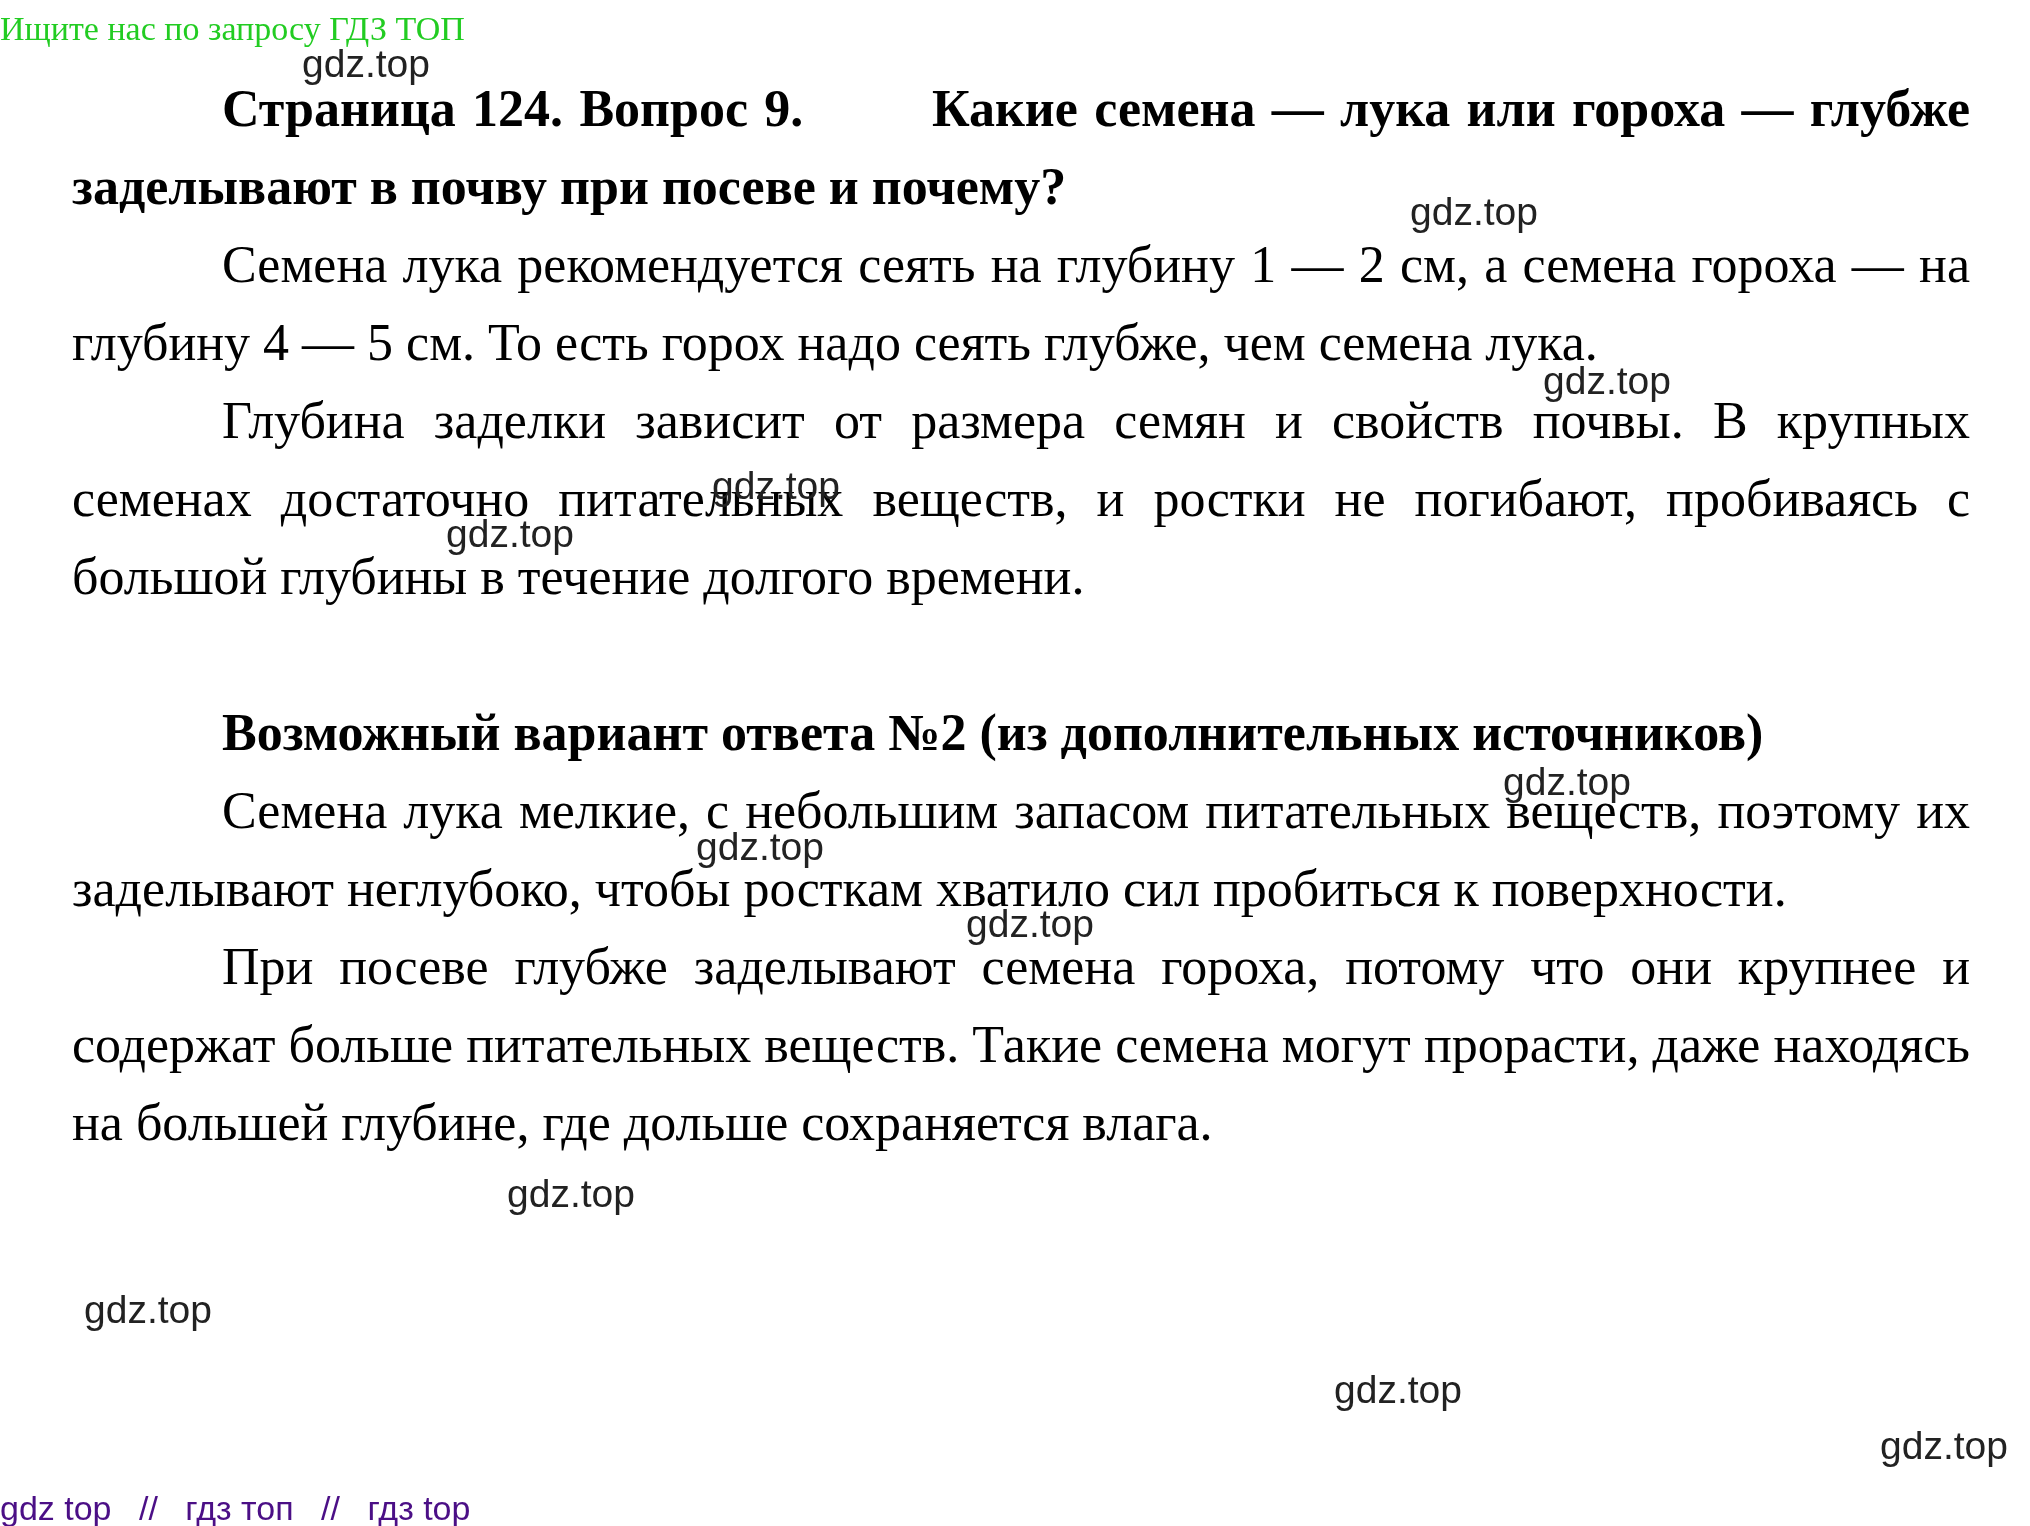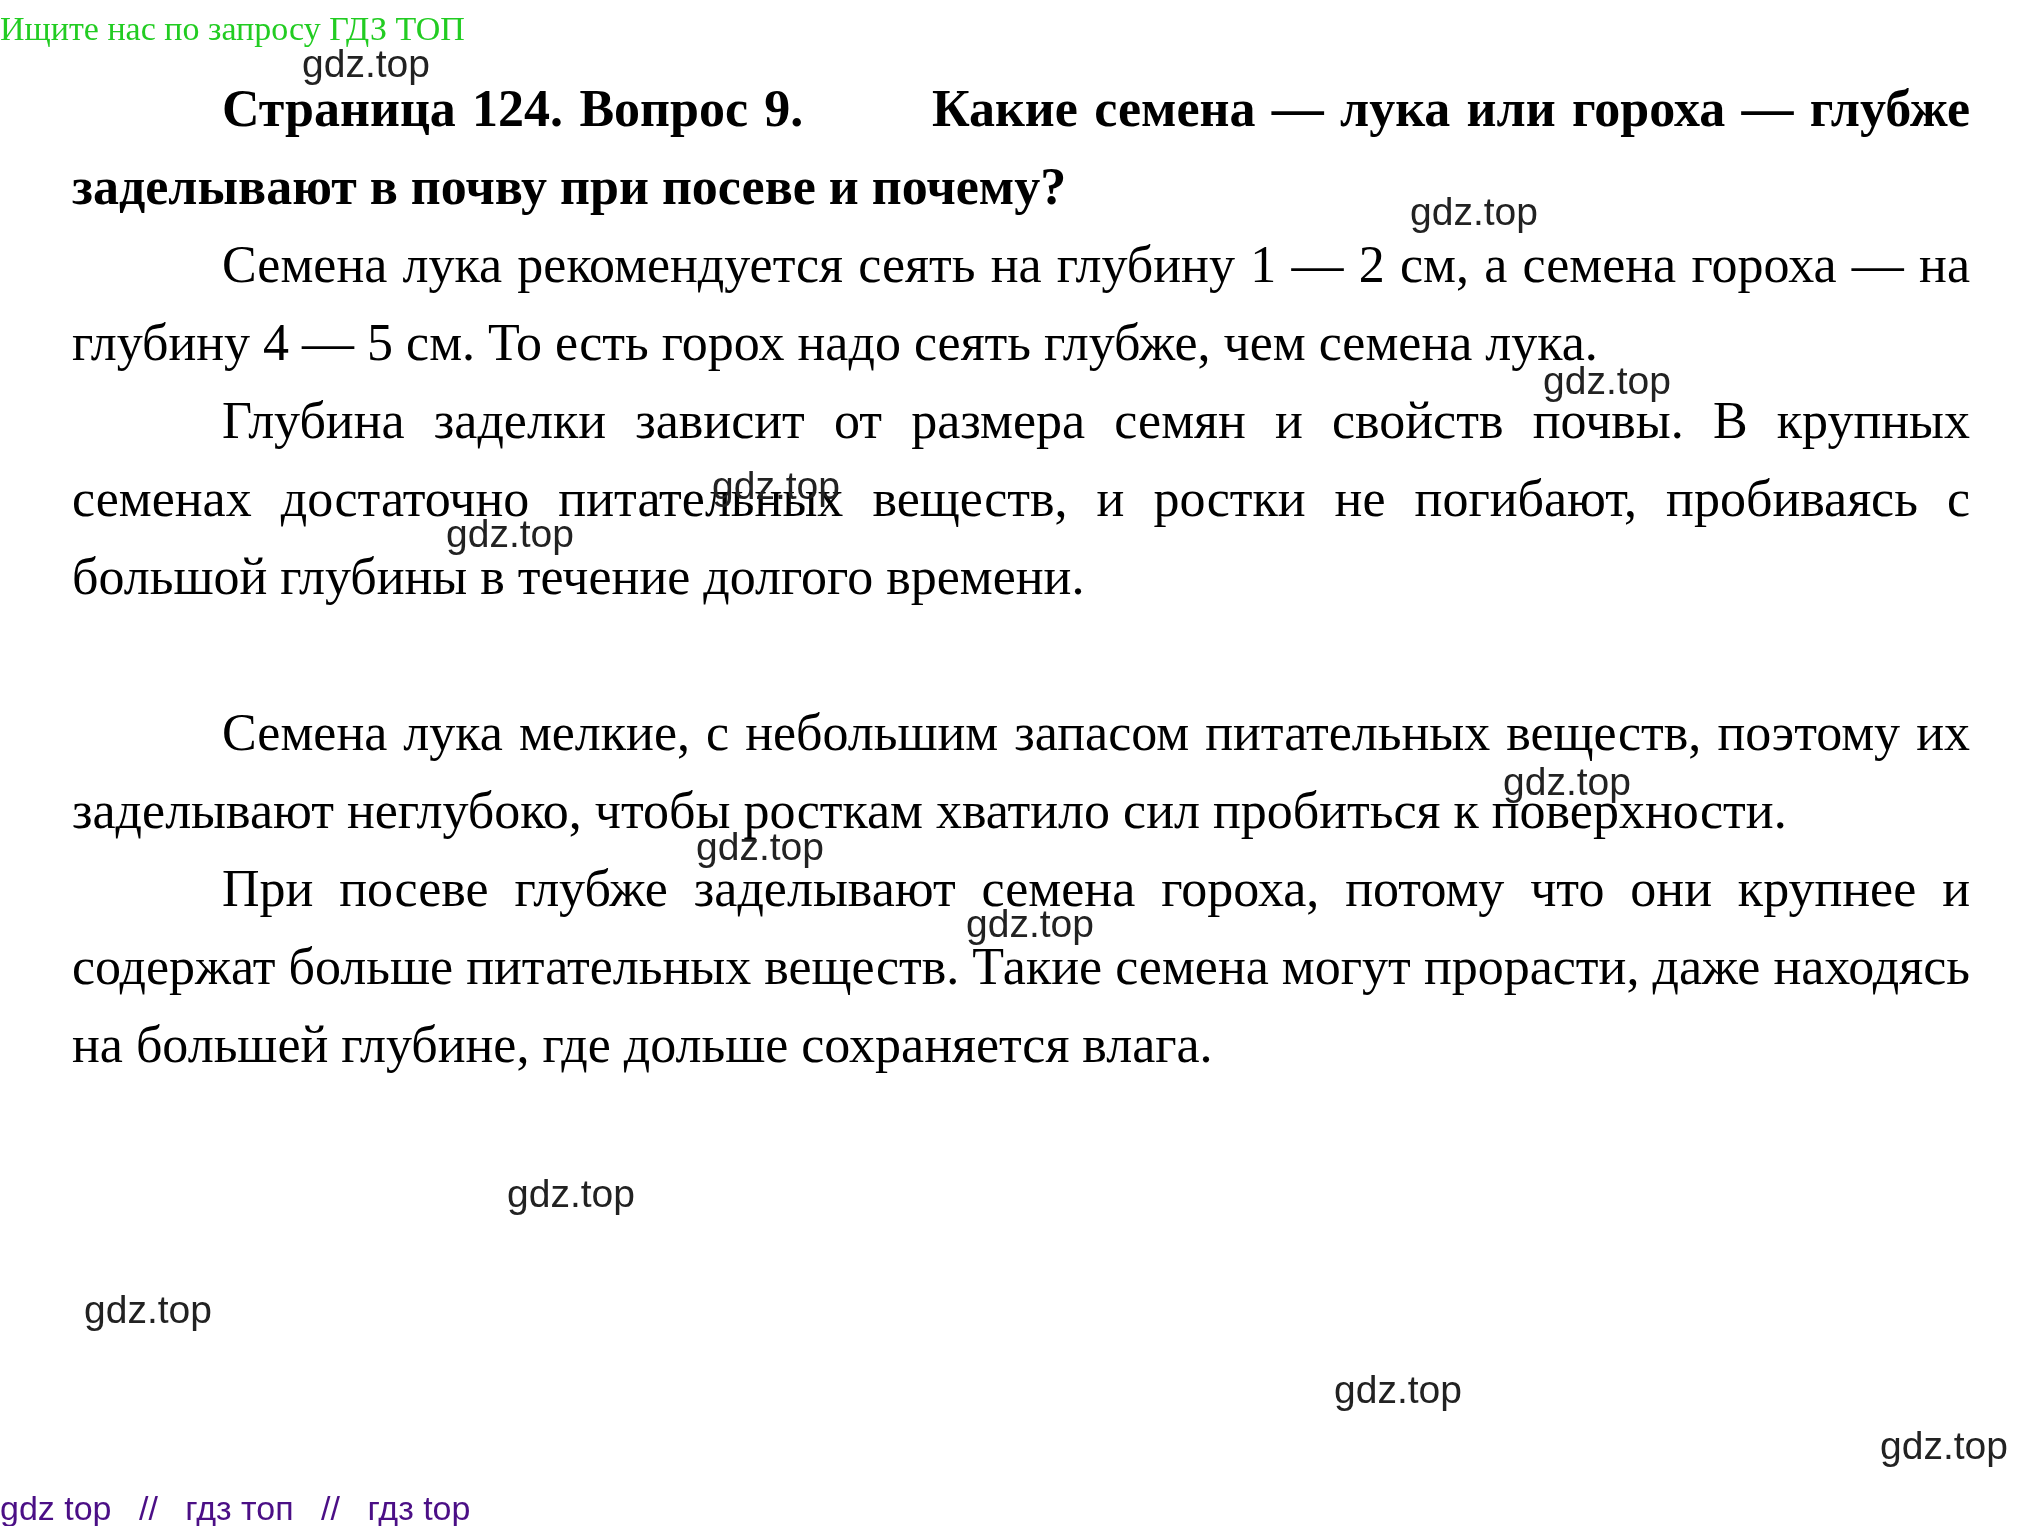--- a/index.html
+++ b/index.html
@@ -28,20 +28,21 @@
     <span style="padding-left:150px;">Страница 124. Вопрос 9.</span>
     <span style="display:inline-block;width:96px;"></span>
     <span>Какие семена — лука или гороха — глубже заделывают в почву при посеве и почему?</span>
   </p>
 
   <p class="para">Семена лука рекомендуется сеять на глубину 1 — 2 см, а семена гороха — на глубину 4 — 5 см. То есть горох надо сеять глубже, чем семена лука.</p>
   <p class="para">Глубина заделки зависит от размера семян и свойств почвы. В крупных семенах достаточно питательных веществ, и ростки не погибают, пробиваясь с большой глубины в течение долгого времени.</p>
 
   <div class="gap"></div>
 
+  <p class="heading">Возможный вариант ответа №2 (из дополнительных источников)</p>
   <p class="para">Семена лука мелкие, с небольшим запасом питательных веществ, поэтому их заделывают неглубоко, чтобы росткам хватило сил пробиться к поверхности.</p>
   <p class="para">При посеве глубже заделывают семена гороха, потому что они крупнее и содержат больше питательных веществ. Такие семена могут прорасти, даже находясь на большей глубине, где дольше сохраняется влага.</p>
 </div>
 
 <div id="watermarks">
     <div class="wm" style="left: 302px; top: 48px;">gdz.top</div>
     <div class="wm" style="left: 1410px; top: 196px;">gdz.top</div>
     <div class="wm" style="left: 1543px; top: 365px;">gdz.top</div>
     <div class="wm" style="left: 712px; top: 470px;">gdz.top</div>
     <div class="wm" style="left: 446px; top: 518px;">gdz.top</div>

